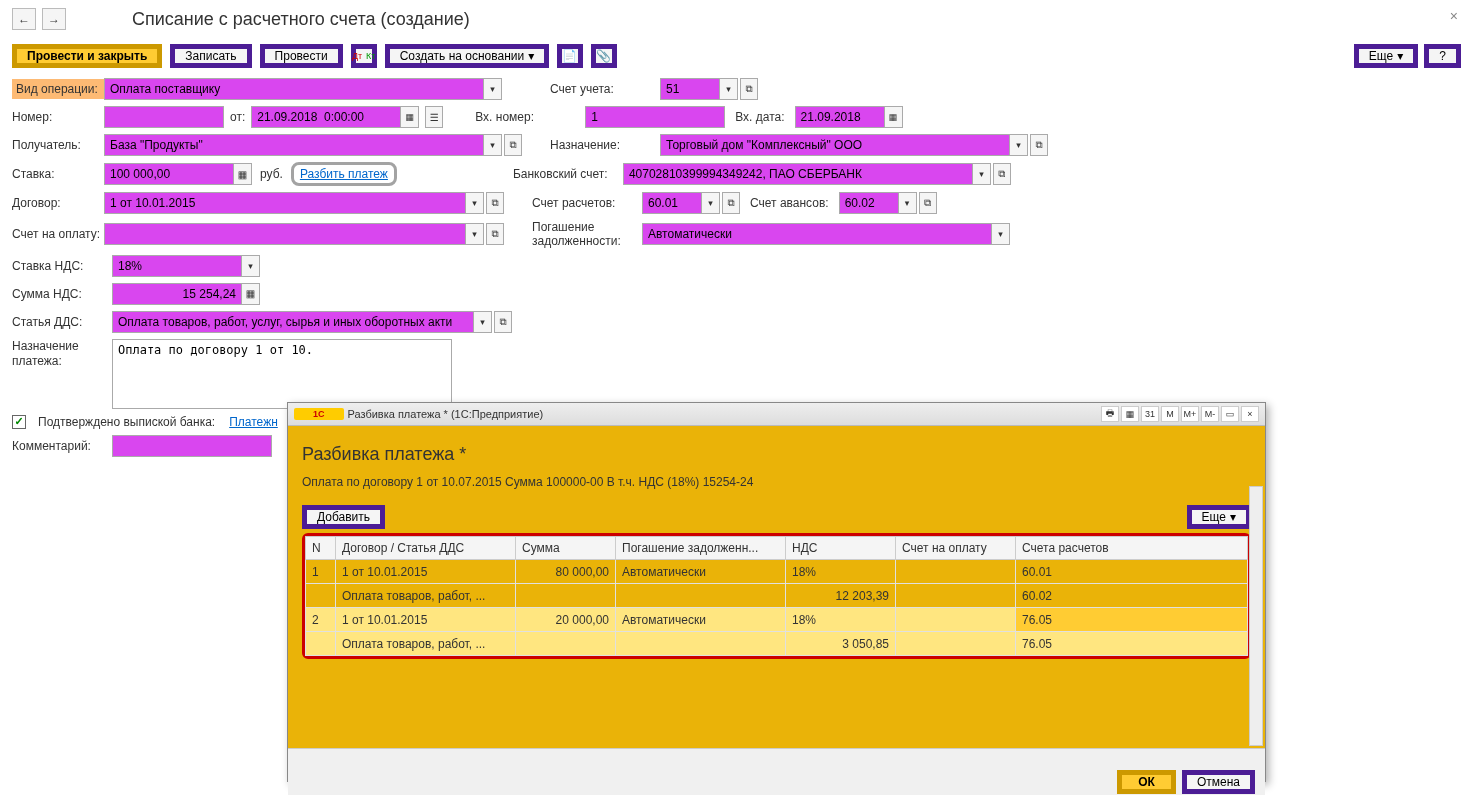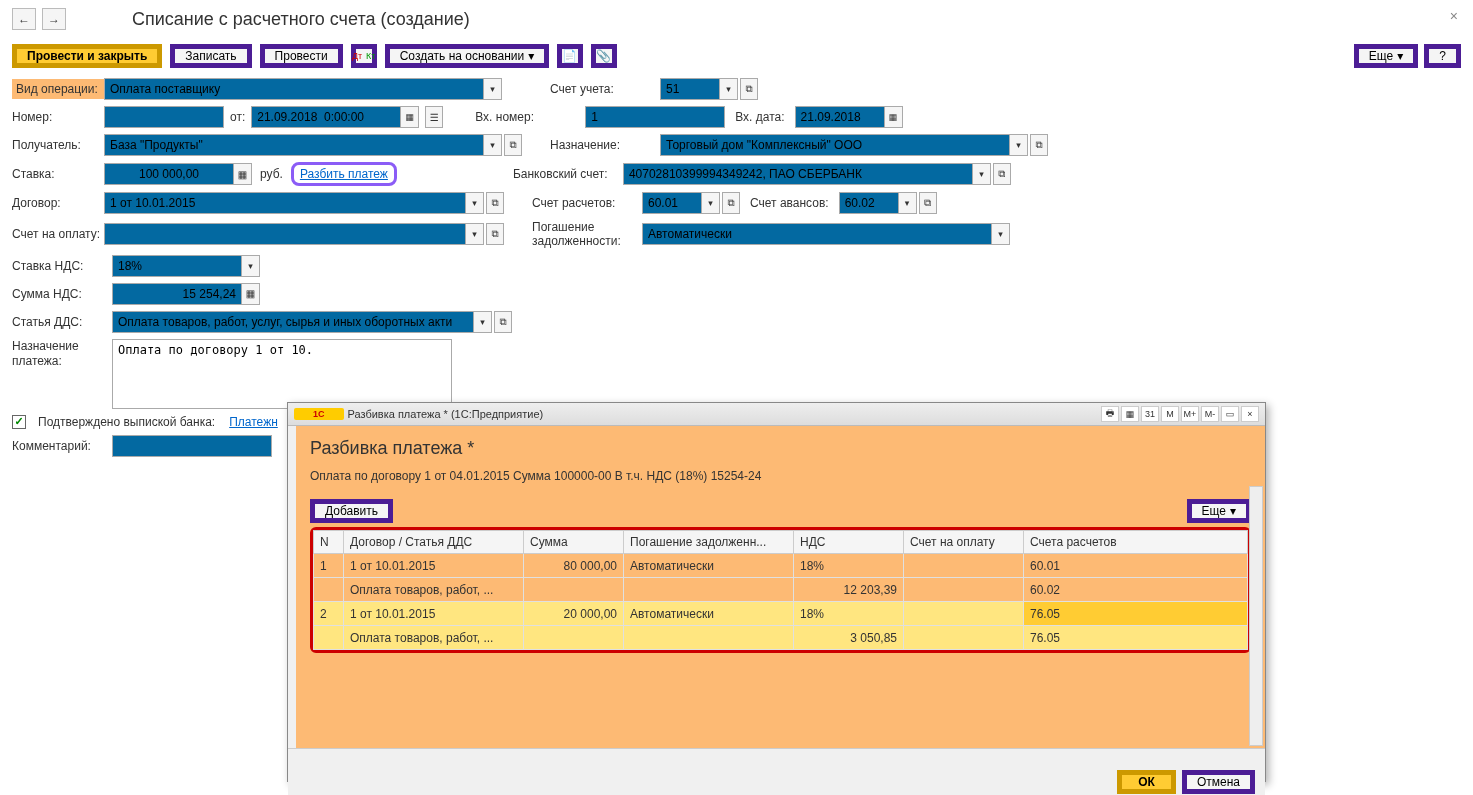--- a/index.html
+++ b/index.html
@@ -14,32 +14,32 @@
 .btn-primary { background: #ffcc33; border-color: #cc9900; font-weight: bold; }
 .btn-icon { width: 26px; justify-content: center; padding: 4px; }
 .toolbar-right { margin-left: auto; display: flex; gap: 6px; }
 .form-area { padding: 4px 12px; }
 .row { display: flex; align-items: center; margin-bottom: 6px; gap: 8px; }
 .col-left { display: flex; align-items: center; }
 .col-right { display: flex; align-items: center; margin-left: 20px; }
 .label { width: 92px; font-size: 12px; }
 .label-hl { background: #fdba74; padding: 3px 4px; }
 .input-group { display: flex; align-items: center; }
-.input { border: 1px solid #aaa; padding: 3px 5px; font-size: 12px; height: 22px; background: #0369a1; }
+.input { border: 1px solid #aaa; padding: 3px 5px; font-size: 12px; height: 22px; background: #d946ef; }
 .dropdown-btn { width: 18px; height: 22px; border: 1px solid #aaa; border-left: none; background: #f5f5f5; display: flex; align-items: center; justify-content: center; font-size: 9px; cursor: pointer; }
 .lookup-btn { width: 18px; height: 22px; border: 1px solid #aaa; margin-left: 2px; background: #f5f5f5; display: flex; align-items: center; justify-content: center; font-size: 10px; cursor: pointer; }
 .link { color: #0066cc; text-decoration: underline; cursor: pointer; }
-.split-link-box { border: 3px solid #8b5cf6; border-radius: 8px; padding: 2px 6px; }
+.split-link-box { border: 3px solid #a3a3a3; border-radius: 8px; padding: 2px 6px; }
 .textarea { border: 1px solid #aaa; padding: 3px 5px; font-size: 12px; width: 340px; height: 70px; resize: none; }
 .checkbox { width: 14px; height: 14px; border: 1px solid #666; display: inline-flex; align-items: center; justify-content: center; margin-right: 4px; color: #008800; font-weight: bold; font-size: 11px; }
 .modal { position: absolute; left: 287px; top: 402px; width: 979px; height: 380px; border: 1px solid #888; background: #f0f0f0; box-shadow: 3px 3px 8px rgba(0,0,0,0.3); }
 .modal-titlebar { background: linear-gradient(#eee, #ddd); border-bottom: 1px solid #bbb; padding: 3px 6px; display: flex; align-items: center; font-size: 11px; gap: 4px; }
 .modal-titlebar-right { margin-left: auto; display: flex; gap: 2px; align-items: center; }
 .tb-icon { width: 18px; height: 16px; border: 1px solid #ccc; display: flex; align-items: center; justify-content: center; font-size: 9px; cursor: pointer; background: #fff; }
-.modal-body { padding: 12px 14px; background: #fdba74; height: calc(100% - 56px); position: relative; margin-left: 8px; }
+.modal-body { padding: 18px 14px; background: #eab308; height: calc(100% - 56px); position: relative; }
 .modal-title { font-size: 18px; margin-bottom: 10px; }
 .modal-subtitle { font-size: 12px; margin-bottom: 16px; }
 .modal-toolbar { display: flex; margin-bottom: 4px; }
 .table-wrap { border: 3px solid #cc0000; border-radius: 6px; }
 .table { width: 100%; border-collapse: collapse; }
 .table th { border: 1px solid #ccc; background: #f5f5f5; padding: 4px 6px; text-align: left; font-weight: normal; font-size: 12px; }
 .table td { border: 1px solid #e0e0e0; padding: 4px 6px; font-size: 12px; height: 24px; }
 .table .num-col { width: 30px; }
 .table .right { text-align: right; }
 .row-selected td { background: #ffe680; }
@@ -142,21 +142,21 @@
           <div class="dropdown-btn">▾</div>
           <div class="lookup-btn">⧉</div>
         </div>
       </div>
     </div>
 
     <div class="row">
       <div class="col-left">
         <div class="label">Ставка:</div>
         <div class="input-group">
-          <input class="input" style="width: 130px; text-align: center;" value="100 000,00">
+          <input class="input" style="width: 130px; text-align: left;" value="100 000,00">
           <div class="dropdown-btn calc-icon"></div>
         </div>
         <span style="margin:0 8px">руб.</span>
         <span class="split-link-box"><span class="link">Разбить платеж</span></span>
       </div>
       <div class="col-right" style="margin-left:108px">
         <div class="label" style="width:110px">Банковский счет:</div>
         <div class="input-group">
           <input class="input" style="width: 350px;" value="40702810399994349242, ПАО СБЕРБАНК">
           <div class="dropdown-btn">▾</div>
@@ -260,21 +260,21 @@
         <div class="tb-icon">31</div>
         <div class="tb-icon">M</div>
         <div class="tb-icon">M+</div>
         <div class="tb-icon">M-</div>
         <div class="tb-icon">▭</div>
         <div class="tb-icon">×</div>
       </div>
     </div>
     <div class="modal-body">
       <div class="modal-title">Разбивка платежа *</div>
-      <div class="modal-subtitle">Оплата по договору 1 от 04.01.2015 Сумма 100000-00 В т.ч. НДС  (18%)  15254-24</div>
+      <div class="modal-subtitle">Оплата по договору 1 от 10.07.2015 Сумма 100000-00 В т.ч. НДС  (18%)  15254-24</div>
       <div class="modal-toolbar">
         <button class="btn">Добавить</button>
         <div style="margin-left:auto">
             <button class="btn"><span>Еще</span> ▾</button>
           </div>
       </div>
       <div class="table-wrap">
         <table class="table">
           <thead>
             <tr>

